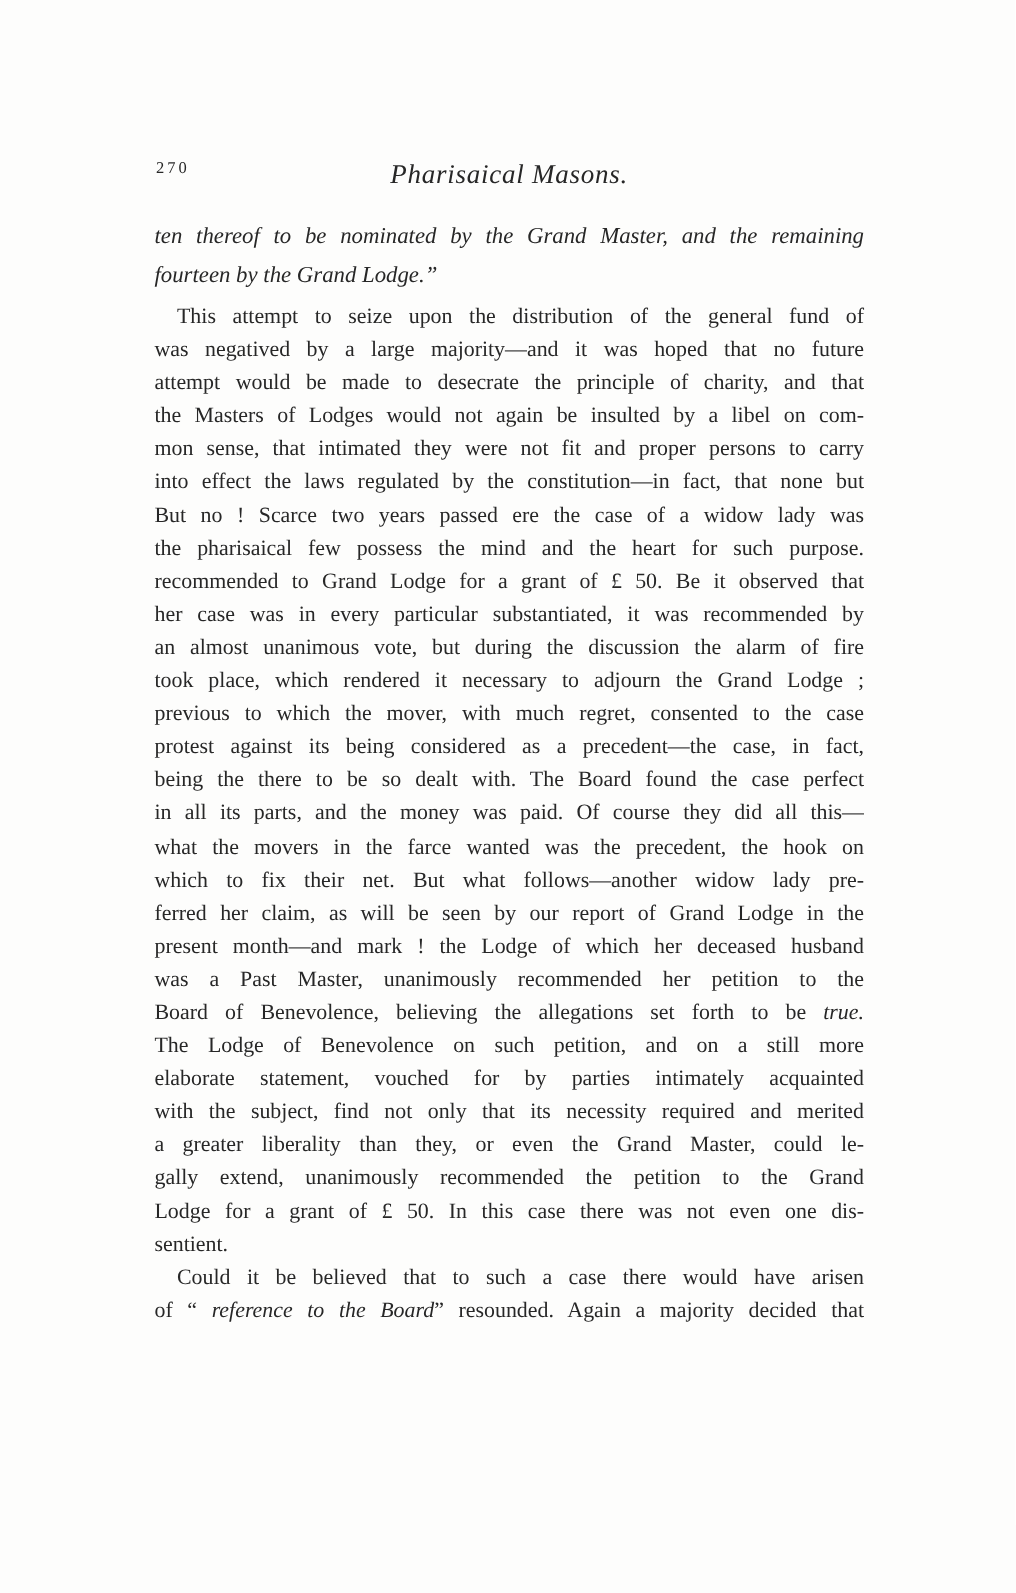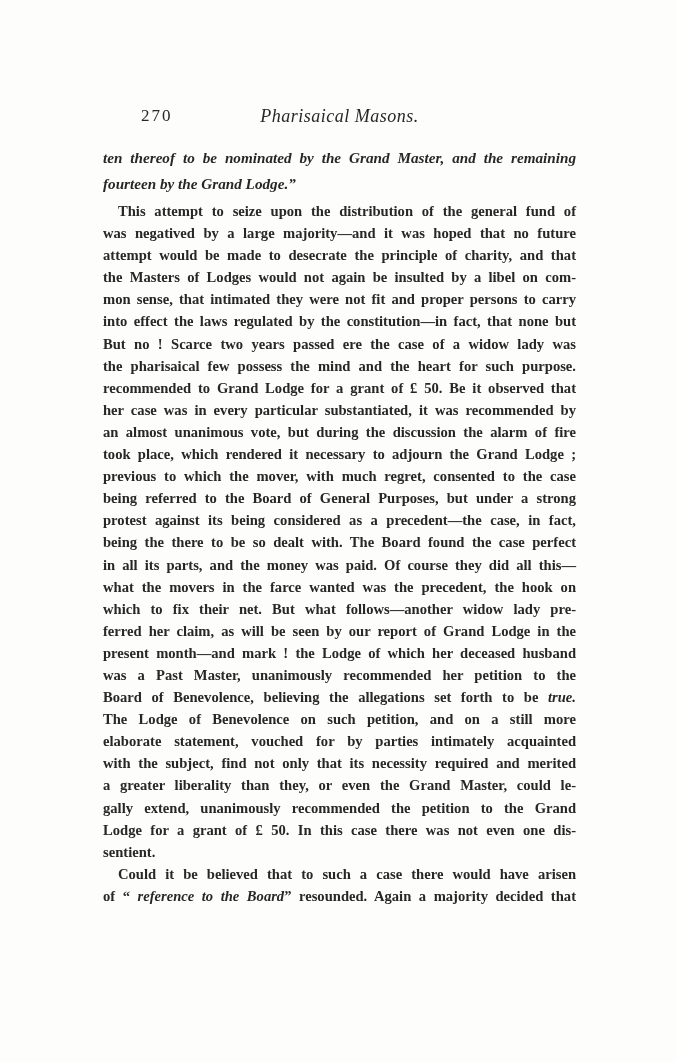--- a/index.html
+++ b/index.html
@@ -24,23 +24,22 @@
   }
   .page-header {
     position: relative;
     height: 26px;
     margin-bottom: 13px;
   }
   .page-number {
     position: absolute;
     left: 1px;
     top: 0;
-    font-size: 17px;
+    font-size: 11px;
     letter-spacing: 2px;
-    margin-left: 37px;
   }
   .running-title {
     position: absolute;
     left: 0;
     right: 0;
     top: 0;
     text-align: center;
     font-style: italic;
     font-size: 18px;
     letter-spacing: 0.5px;
@@ -54,21 +53,20 @@
     line-height: 25.5px;
     margin-bottom: 4px;
   }
   .para.roman {
     font-size: 14.6px;
     line-height: 22.1px;
   }
   .line {
     text-align: justify;
     text-align-last: justify;
-    font-weight: bold;
   }
   .line.last-left {
     text-align-last: left;
   }
   .line.indent {
     text-indent: 15px;
   }
   .it {
     font-style: italic;
     margin-top: 31px;
@@ -95,21 +93,20 @@
           <div class="line"><span>the Masters of Lodges would not again be insulted by a libel on com-</span></div>
           <div class="line"><span>mon sense, that intimated they were not fit and proper persons to carry</span></div>
           <div class="line"><span>into effect the laws regulated by the constitution—in fact, that none but</span></div>
           <div class="line"><span>But no !  Scarce two years passed ere the case of a widow lady was</span></div>
           <div class="line"><span>the pharisaical few possess the mind and the heart for such purpose.</span></div>
           <div class="line"><span>recommended to Grand Lodge for a grant of £ 50.  Be it observed that</span></div>
           <div class="line"><span>her case was in every particular substantiated, it was recommended by</span></div>
           <div class="line"><span>an almost unanimous vote, but during the discussion the alarm of fire</span></div>
           <div class="line"><span>took place, which rendered it necessary to adjourn the Grand Lodge ;</span></div>
           <div class="line"><span>previous to which the mover, with much regret, consented to the case</span></div>
-          <div class="line"><span>being referred to the Board of General Purposes, but under a strong</span></div>
           <div class="line"><span>protest against its being considered as a precedent—the case, in fact,</span></div>
           <div class="line"><span>being the there to be so dealt with.  The Board found the case perfect</span></div>
           <div class="line"><span>in all its parts, and the money was paid.  Of course they did all this—</span></div>
           <div class="line"><span>what the movers in the farce wanted was the precedent, the hook on</span></div>
           <div class="line"><span>which to fix their net.  But what follows—another widow lady pre-</span></div>
           <div class="line"><span>ferred her claim, as will be seen by our report of Grand Lodge in the</span></div>
           <div class="line"><span>present month—and mark !  the Lodge of which her deceased husband</span></div>
           <div class="line"><span>was a Past Master, unanimously recommended her petition to the</span></div>
           <div class="line"><span>Board of Benevolence, believing the allegations set forth to be </span><span class="it">true.</span></div>
           <div class="line"><span>The Lodge of Benevolence on such petition, and on a still more</span></div>

